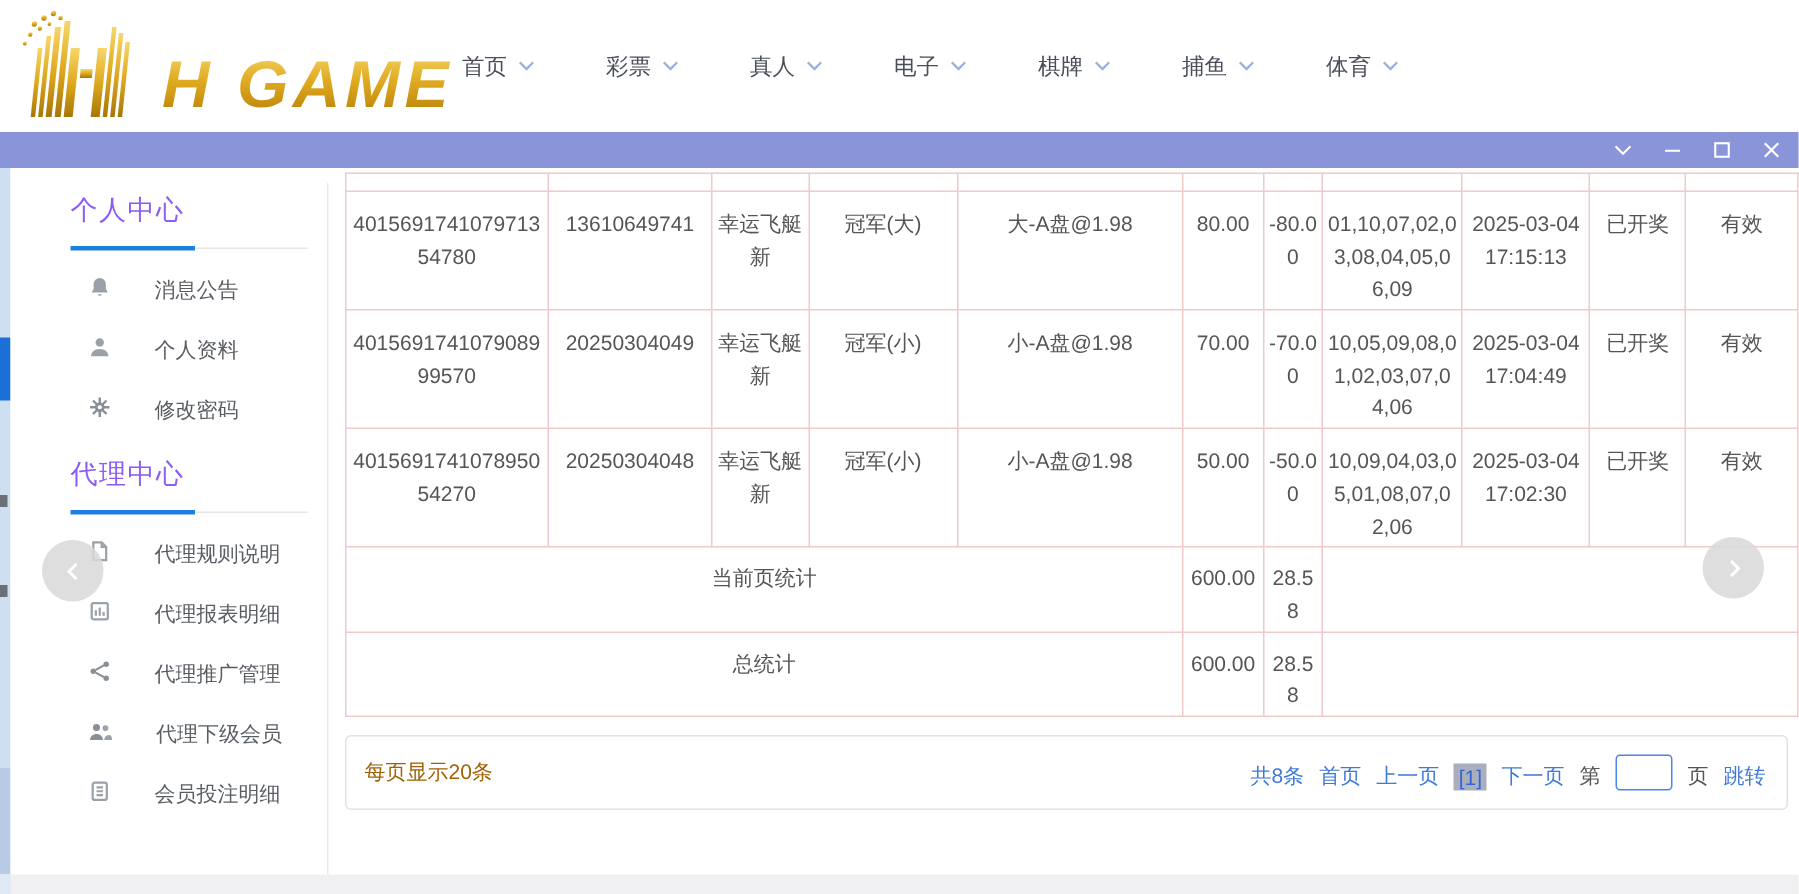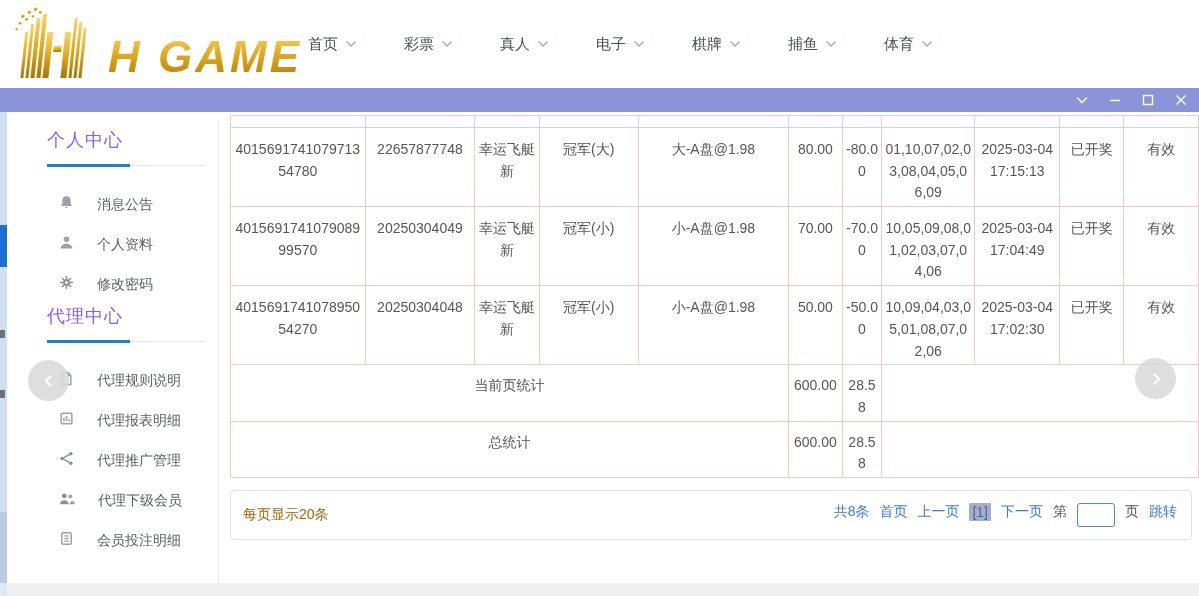--- a/index.html
+++ b/index.html
@@ -29,21 +29,21 @@
   #backdrop .bd-steel { position:absolute; left:0; top:400px; width:7px; height:71px; background:#b9cbe4; }
 
   
   #modal { position:absolute; left:7px; top:112px; width:1192px; height:471px; background:#fff; }
   #sidebar { position:absolute; left:0; top:0; width:211px; height:471px; padding:16px 0 0 40px; }
   #sidebar-divider { position:absolute; left:211px; top:10px; width:1px; height:461px; background:#e9e9e9; }
   .side-heading { font-size:18px; color:#8b5cf6; letter-spacing:1px; }
   .side-underline { position:relative; width:158px; height:1px; background:#e6e6e6; margin:13px 0 8px -0px; }
   .side-underline .blue { position:absolute; left:0; top:-1px; width:83px; height:3px; background:#1d7fe0; }
   .side-list { list-style:none; }
-  .side-item { display:flex; align-items:flex-end; gap:23px; height:40px; cursor:pointer; padding-left:12px; }
+  .side-item { display:flex; align-items:center; gap:29px; height:40px; cursor:pointer; padding-left:12px; }
   .side-item span.lbl { font-size:14px; color:#595e64; }
   .side-item svg { flex:0 0 auto; }
   .sec2 { margin-top:10px; }
 
   
   #main { position:absolute; left:223px; top:3px; width:969px; }
   table.bets { border-collapse:collapse; table-layout:fixed; width:969px; }
   table.bets td { border:1px solid #f0caca; vertical-align:top; text-align:center;
                   font-size:14px; color:#555; padding:11px 2px 2px 2px; line-height:1.55;
                   word-break:break-all; background:#fff; }
@@ -53,21 +53,21 @@
   td.c-order{width:130px} td.c-period{width:106px} td.c-game{width:62px}
   td.c-type{width:96px} td.c-content{width:145px} td.c-amount{width:52px}
   td.c-profit{width:38px} td.c-result{width:90px} td.c-time{width:82px}
   td.c-status{width:62px} td.c-valid{width:72px}
 
   
   #pagebar { position:relative; margin-top:12px; width:962px; height:50px; background:#fff;
              border:1px solid #e2e2e2; border-radius:4px; display:flex; align-items:center;
              justify-content:space-between; padding:0 14px 0 12px; }
   #page-size { font-size:14px; color:#a16207; }
-  #pager { display:flex; align-items:flex-start; gap:10px; font-size:14px; }
+  #pager { display:flex; align-items:flex-end; gap:10px; font-size:14px; }
   .pg-link { color:#3f79d8; cursor:pointer; text-decoration:none; }
   #pg-total { color:#3f79d8; }
   #pg-current { background:#abaebc; color:#2f66d8; padding:1px 3px; cursor:default; }
   .pg-plain { color:#555; }
   #pg-input { width:38px; height:24px; border:1px solid #4a86e8; border-radius:3px; outline:none;
               font-size:13px; text-align:center; color:#555; }
 
   
   .round-btn { position:absolute; width:41px; height:41px; border-radius:50%; background:#d9d9d9;
                opacity:.85; display:flex; align-items:center; justify-content:center; cursor:pointer; z-index:5; }
@@ -292,21 +292,21 @@
             <td class="c-content"></td>
             <td class="c-amount"></td>
             <td class="c-profit"></td>
             <td class="c-result"></td>
             <td class="c-time"></td>
             <td class="c-status"></td>
             <td class="c-valid"></td>
           </tr>
           <tr class="bet-row">
             <td class="c-order">401569174107971354780</td>
-            <td class="c-period">22657877748</td>
+            <td class="c-period">13610649741</td>
             <td class="c-game">幸运飞艇新</td>
             <td class="c-type">冠军(大)</td>
             <td class="c-content">大-A盘@1.98</td>
             <td class="c-amount">80.00</td>
             <td class="c-profit">-80.00</td>
             <td class="c-result">01,10,07,02,03,08,04,05,06,09</td>
             <td class="c-time">2025-03-04 17:15:13</td>
             <td class="c-status">已开奖</td>
             <td class="c-valid">有效</td>
           </tr>

